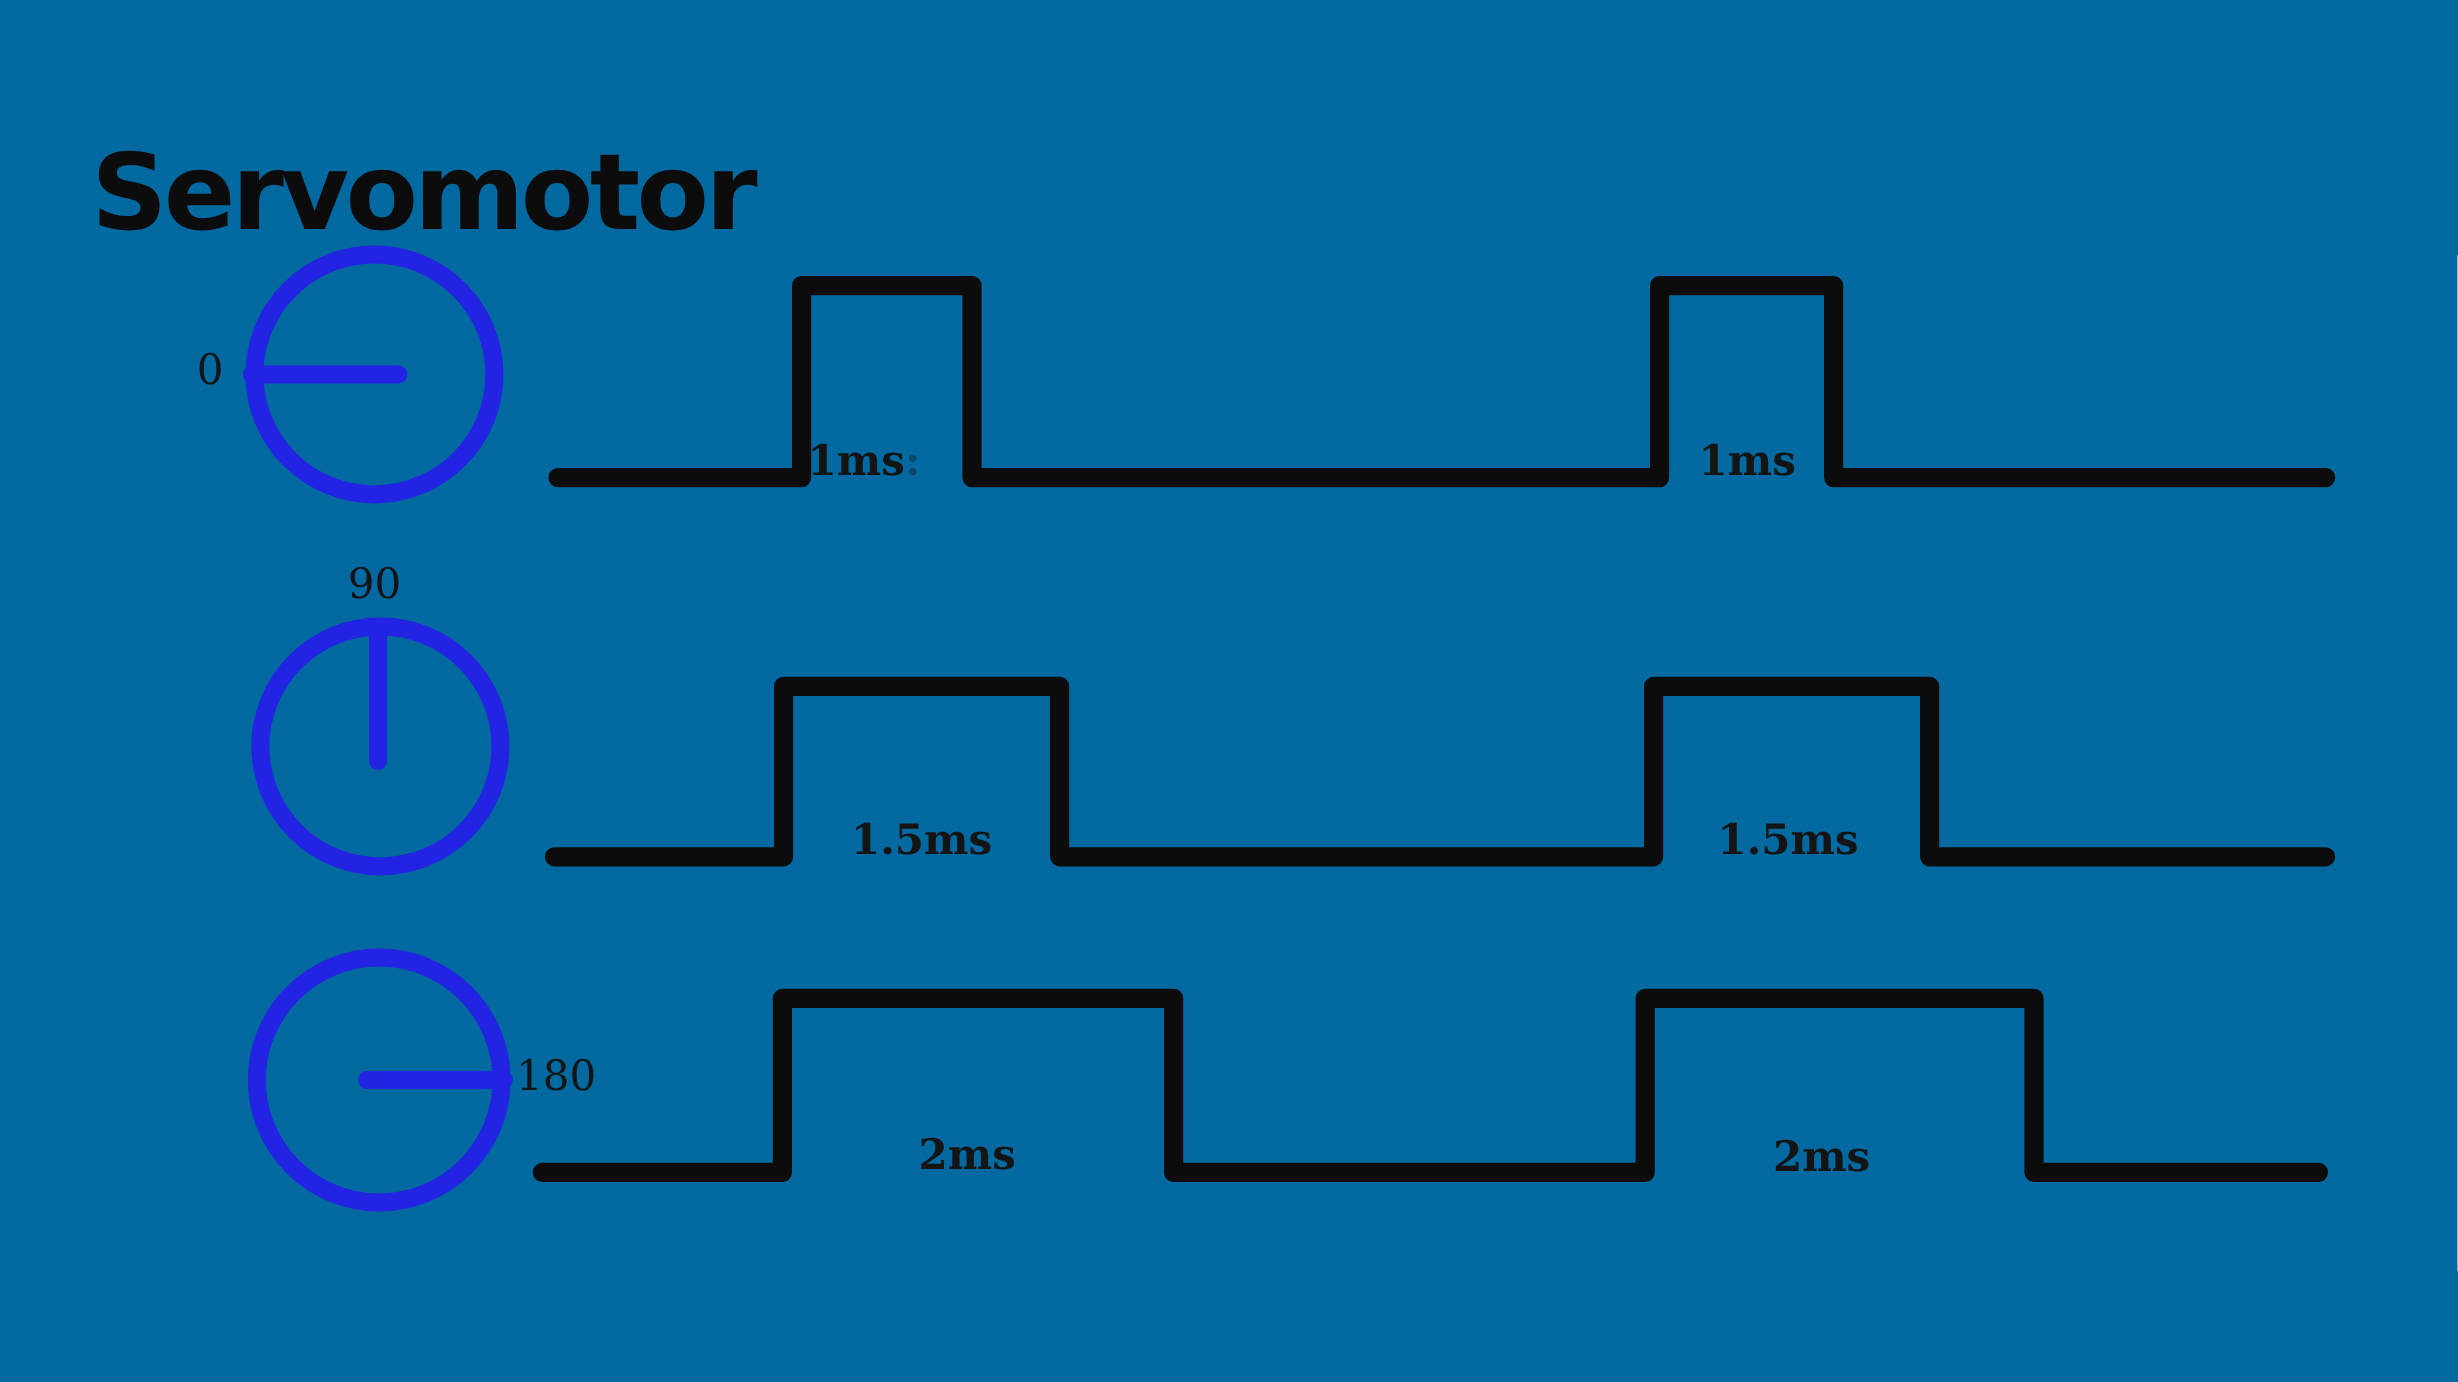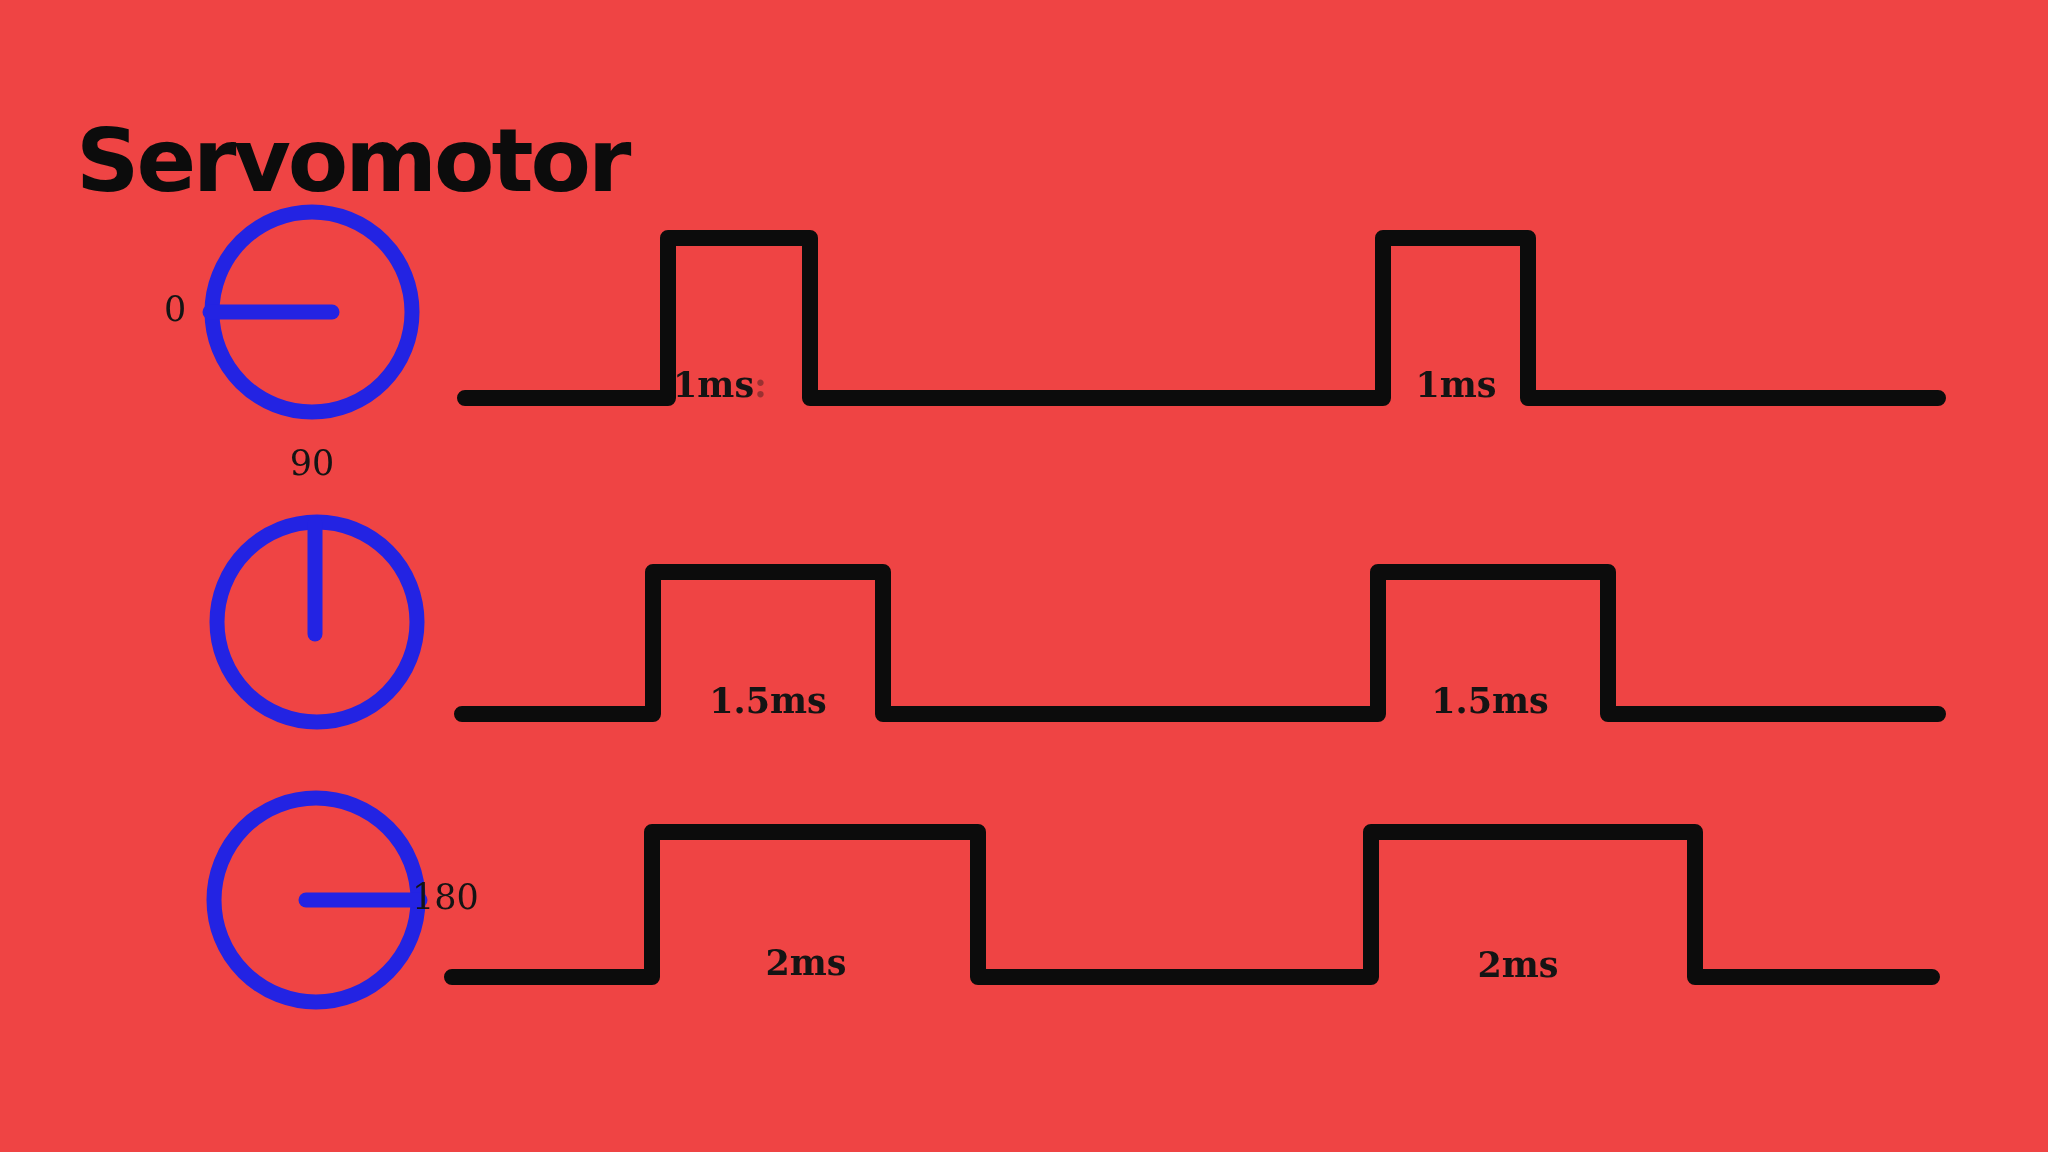--- a/index.html
+++ b/index.html
@@ -4,21 +4,21 @@
 <style>
   html, body {
     margin: 0;
     padding: 0;
     background: #ffffff;
   }
   #stage {
     position: relative;
     width: 2048px;
     height: 1152px;
-    background: #ef4444;
+    background: #0369a1;
     overflow: hidden;
     font-family: "DejaVu Serif", serif;
   }
   #diagram-svg {
     position: absolute;
     left: 0;
     top: 0;
     width: 2048px;
     height: 1152px;
   }
@@ -71,22 +71,22 @@
       <g>
         <circle cx="316" cy="900" r="102" fill="none" stroke="#2323e3" stroke-width="15"></circle>
         <line x1="306" y1="900" x2="420" y2="900" stroke="#2323e3" stroke-width="15" stroke-linecap="round"></line>
         <path d="M 452 977 L 652 977 L 652 832 L 978 832 L 978 977 L 1371 977 L 1371 832 L 1695 832 L 1695 977 L 1932 977" fill="none" stroke="#0c0c0c" stroke-width="16" stroke-linecap="round" stroke-linejoin="round"></path>
       </g>
     </svg>
 
   <h1 class="page-title">Servomotor</h1>
 
   <div class="lbl angle-lbl" style="left:164px; top:290px;">0</div>
-  <div class="lbl angle-lbl centered" style="left:312px; top:444px;">90</div>
-  <div class="lbl angle-lbl" style="left:412px; top:878px;">180</div>
+  <div class="lbl angle-lbl centered" style="left:312px; top:468px;">90</div>
+  <div class="lbl angle-lbl" style="left:430px; top:878px;">180</div>
 
   <div class="lbl ms-lbl" style="left:720px; top:366px;"><span>1ms</span><span class="faint">:</span></div>
   <div class="lbl ms-lbl" style="left:1456px; top:366px;"><span>1ms</span></div>
 
   <div class="lbl ms-lbl" style="left:768px; top:682px;"><span>1.5ms</span></div>
   <div class="lbl ms-lbl" style="left:1490px; top:682px;"><span>1.5ms</span></div>
 
   <div class="lbl ms-lbl" style="left:806px; top:944px;"><span>2ms</span></div>
   <div class="lbl ms-lbl" style="left:1518px; top:946px;"><span>2ms</span></div>
 

